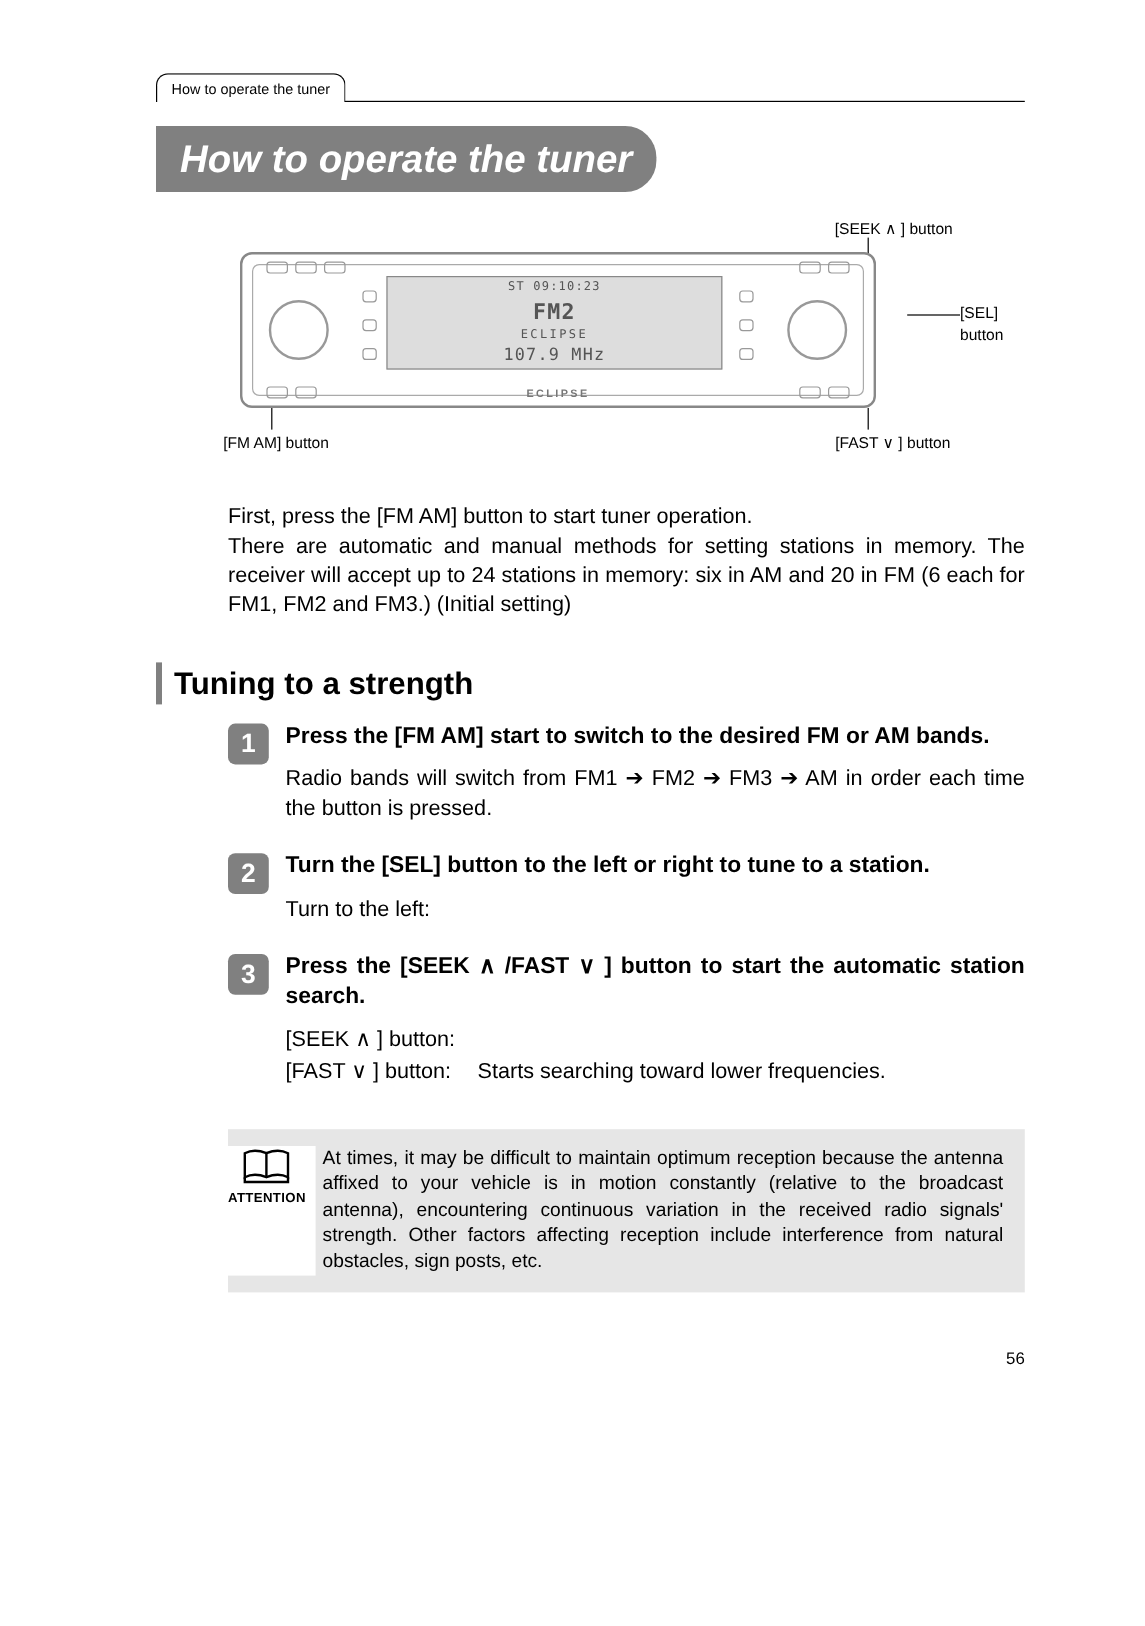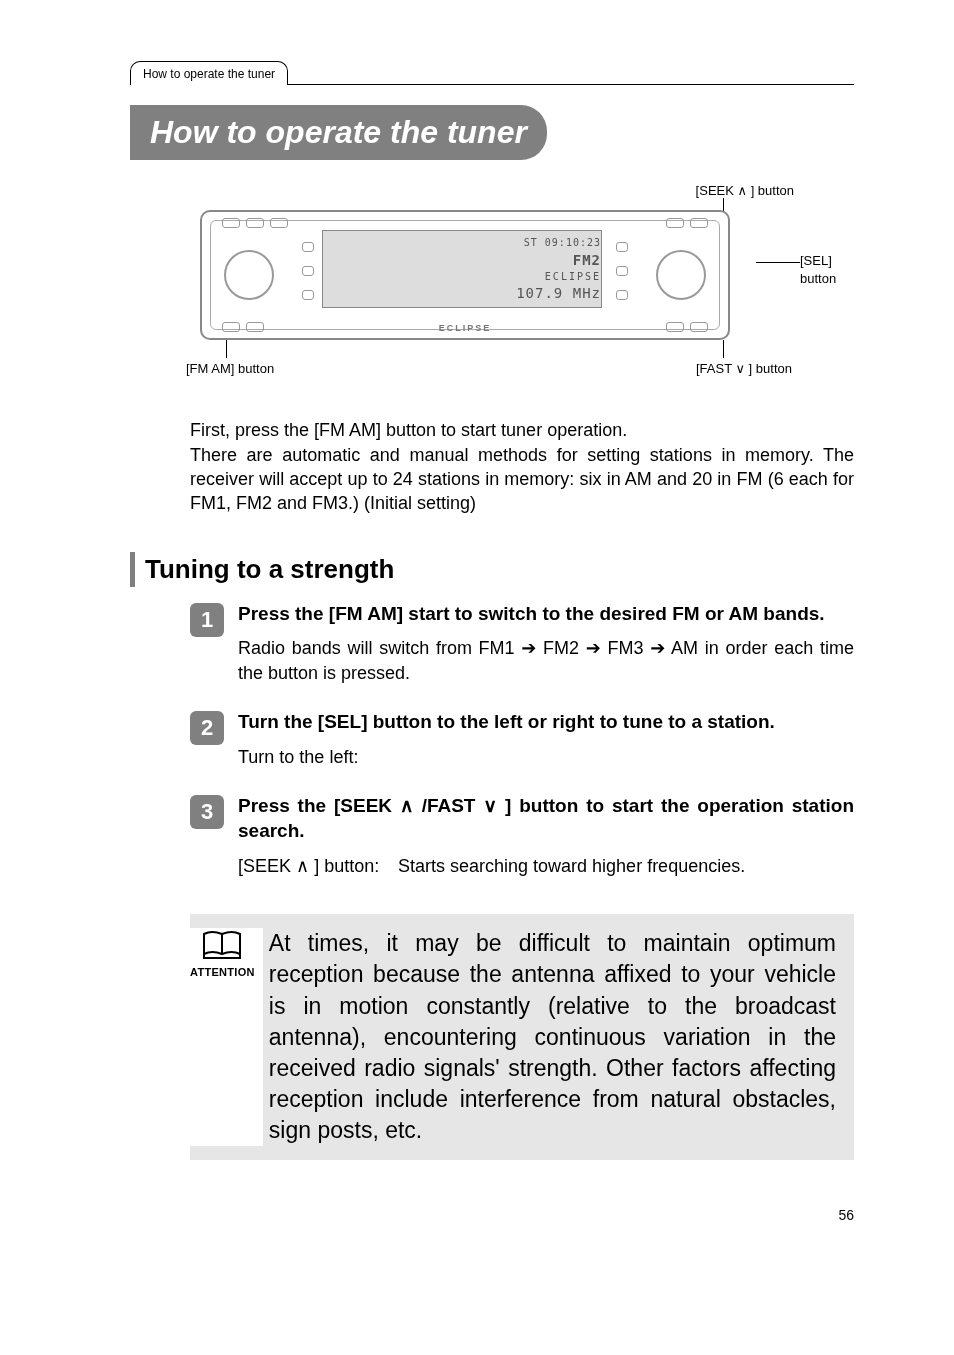--- a/index.html
+++ b/index.html
@@ -68,27 +68,27 @@
     position: absolute;
     left: 120px;
     top: 18px;
     width: 280px;
     height: 78px;
     background: #ddd;
     border: 1px solid #888;
     display: flex;
     flex-direction: column;
     justify-content: center;
-    align-items: flex-end;
+    align-items: center;
     font-family: monospace;
     color: #555;
     font-size: 12px;
   }
   .device-screen .row1 { font-size: 10px; letter-spacing: 1px; margin-bottom: 2px;}
-  .device-screen .row2 { font-size: 14px; letter-spacing: 1px; font-weight: bold;}
+  .device-screen .row2 { font-size: 18px; letter-spacing: 1px; font-weight: bold;}
   .device-screen .row3 { font-size: 10px; letter-spacing: 2px;}
   .device-screen .row4 { font-size: 14px; letter-spacing: 1px;}
   .device-brand {
     position: absolute;
     bottom: 4px;
     left: 50%;
     transform: translateX(-50%);
     font-size: 9px;
     letter-spacing: 2px;
     color: #777;
@@ -190,21 +190,21 @@
   .book-icon svg { display: block; }
   .attention-label {
     font-size: 11px;
     font-weight: bold;
     margin-top: 3px;
     letter-spacing: 0.3px;
   }
   .attention-text {
     flex: 1;
     text-align: justify;
-    font-size: 23px;
+    font-size: 16px;
     padding-left: 6px;
   }
   .page-number {
     text-align: right;
     font-size: 14px;
     margin-top: 46px;
   }
 </style>
 </head>
 <body>
@@ -283,25 +283,28 @@
       <div class="detail-row">
         <div class="detail-label">Turn to the left:</div>
       </div>
     </div>
   </div>
 </div>
 
 <div class="step">
   <div class="step-num">3</div>
   <div class="step-body">
-    <div class="step-title">Press the [SEEK ∧ /FAST ∨ ] button to start the operation station search.</div>
+    <div class="step-title">Press the [SEEK ∧ /FAST ∨ ] button to start the automatic station search.</div>
     <div class="step-detail">
       <div class="detail-row">
         <div class="detail-label">[SEEK ∧ ] button:</div>
-        <div>Starts searching toward higher frequencies.</div>
+      </div>
+      <div class="detail-row">
+        <div class="detail-label">[FAST ∨ ] button:</div>
+        <div>Starts searching toward lower frequencies.</div>
       </div>
     </div>
   </div>
 </div>
 
 <div class="attention-block">
   <div class="attention-icon-col">
     <span class="book-icon">
       <svg width="42" height="34" viewBox="0 0 42 34">
         <path d="M3 6 Q11 2 21 6 Q31 2 39 6 L39 26 Q31 22 21 26 Q11 22 3 26 Z" fill="none" stroke="#000" stroke-width="2"></path>

